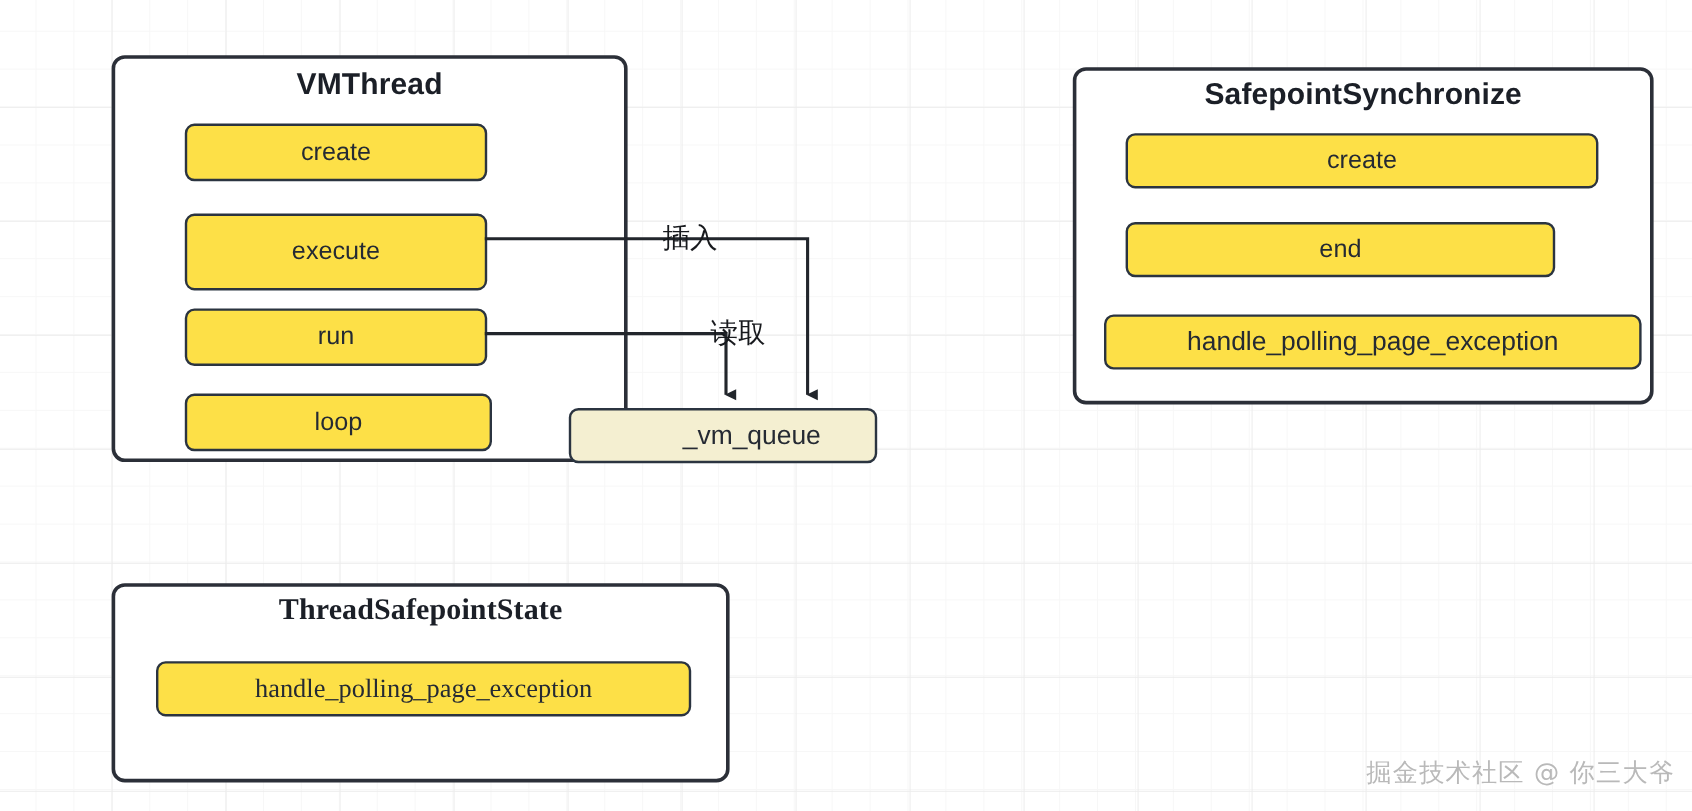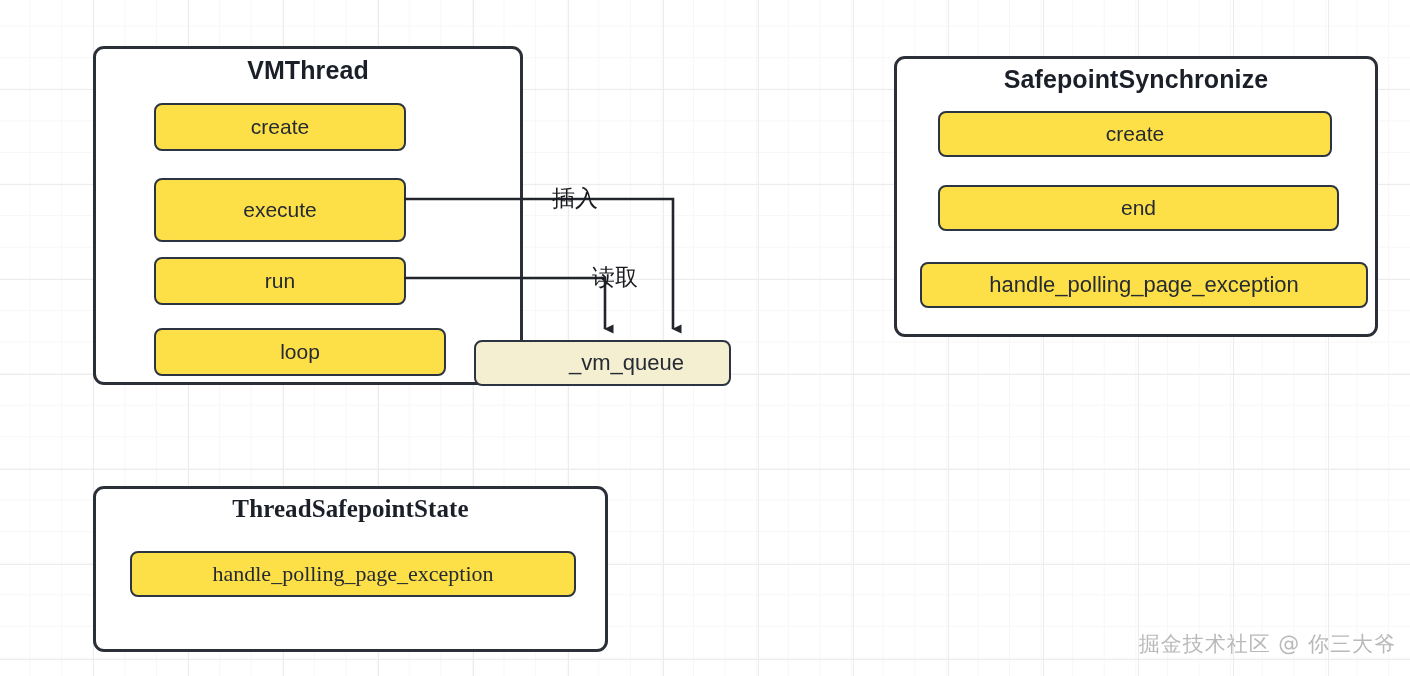--- a/index.html
+++ b/index.html
@@ -123,41 +123,41 @@
     </div>
 
     <div class="method-box" style="left:58px; top:129px; width:252px; height:64px; font-size:21px;">
       <span>execute</span>
     </div>
 
     <div class="method-box" style="left:58px; top:208px; width:252px; height:48px; font-size:21px;">
       <span>run</span>
     </div>
 
-    <div class="method-box" style="left:58px; top:279px; width:292px; height:48px; font-size:21px;">
+    <div class="method-box" style="left:58px; top:279px; width:256px; height:48px; font-size:21px;">
       <span>loop</span>
     </div>
   </div>
 
   <div class="queue-box" style="left:474px; top:340px; width:257px; height:46px; font-size:22px;padding-left:48px;">
     <span>_vm_queue</span>
   </div>
 
   <div class="edge-label" style="left:549px; top:183px; font-size:23px; padding:0 3px;">插入</div>
 
   <div class="edge-label" style="left:549px; top:262px; font-size:23px; padding:0 3px;margin-left:40px;">读取</div>
 
   <div class="panel" style="left:894px; top:56px; width:484px; height:281px;">
     <div class="panel-title" style="top:6px; font-size:25px;">SafepointSynchronize</div>
 
     <div class="method-box" style="left:41px; top:52px; width:394px; height:46px; font-size:21px;">
       <span>create</span>
     </div>
 
-    <div class="method-box" style="left:41px; top:126px; width:401px; height:46px; font-size:21px;">
+    <div class="method-box" style="left:41px; top:126px; width:358px; height:46px; font-size:21px;">
       <span>end</span>
     </div>
 
     <div class="method-box" style="left:23px; top:203px; width:448px; height:46px; font-size:22px;">
       <span>handle_polling_page_exception</span>
     </div>
   </div>
 
   <div class="panel" style="left:93px; top:486px; width:515px; height:166px;font-family:Liberation Serif, serif;">
     <div class="panel-title" style="top:6px; font-size:25px;">ThreadSafepointState</div>

